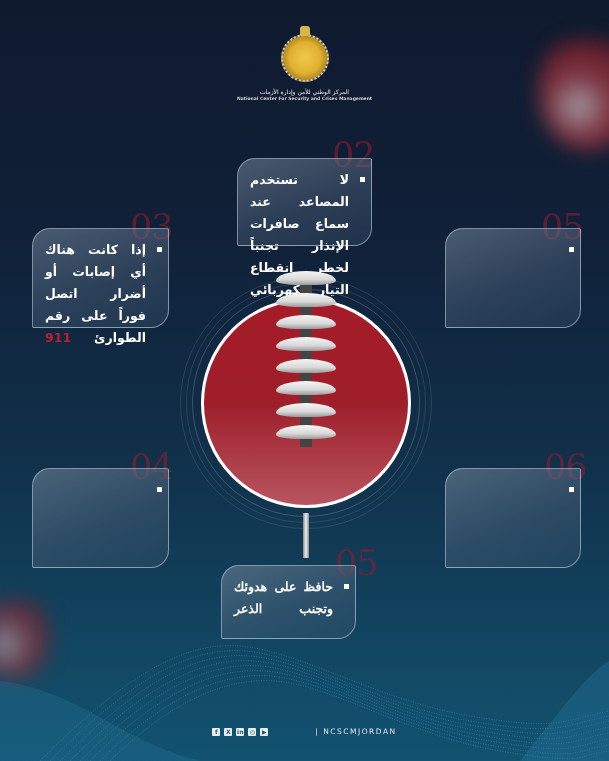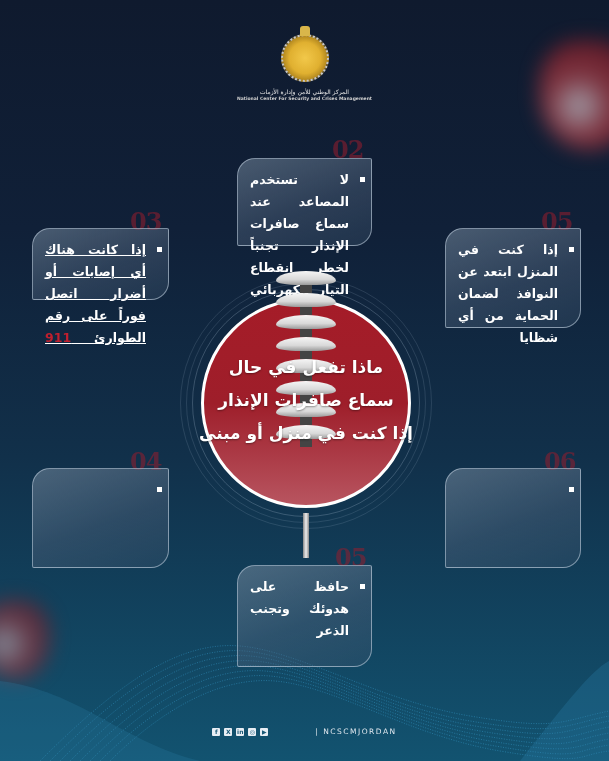--- a/index.html
+++ b/index.html
@@ -49,21 +49,21 @@
     position: absolute;
     background: linear-gradient(160deg, rgba(120,140,160,0.55) 0%, rgba(80,100,125,0.45) 55%, rgba(60,85,110,0.35) 100%);
     border: 1px solid rgba(200,215,230,0.55);
     border-radius: 18px 2px 18px 2px;
     direction: rtl;
     padding: 10px 10px 10px 12px;
   }
   .card-num {
     position: absolute;
     font-family: "DejaVu Serif", serif;
-    font-size: 24px; font-weight: bold;
+    font-size: 35px; font-weight: normal;
     color: rgba(150,30,45,0.55);
     letter-spacing: -1px;
     direction: ltr;
   }
   .card-text {
     font-size: 12.5px; font-weight: bold; line-height: 22px;
     color: #ffffff; text-align: justify; text-align-last: justify;
     position: relative; padding-right: 12px;
   }
   .bullet {
@@ -148,26 +148,25 @@
   <div class="card-text">
     <span class="bullet"></span>
     <span>لا تستخدم المصاعد عند سماع صافرات الإنذار تجنباً لخطر انقطاع التيار الكهربائي</span>
   </div>
 </div>
 
 <div class="card-num" style="left:541px; top:207px;">05</div>
 <div class="card" style="left:445px; top:228px; width:136px; height:100px;">
   <div class="card-text">
     <span class="bullet"></span>
-    <span>إذا كنت في المنزل ابتعد عن النوافذ لضمان الحماية من أي شظايا</span>
   </div>
 </div>
 
 <div class="card-num" style="left:130px; top:207px;">03</div>
-<div class="card" style="left:32px; top:228px; width:137px; height:72px;text-decoration:underline;">
+<div class="card" style="left:32px; top:228px; width:137px; height:100px;">
   <div class="card-text">
     <span class="bullet"></span>
     <span>إذا كانت هناك أي إصابات أو أضرار اتصل فوراً على رقم الطوارئ </span><span class="hl">911</span>
   </div>
 </div>
 
 <div class="center">
   <div class="ring" style="left:-6px; top:-6px; width:252px; height:252px;"></div>
   <div class="ring" style="left:0; top:0; width:240px; height:240px;"></div>
   <div class="ring" style="left:6px; top:6px; width:228px; height:228px; border-color: rgba(180,200,220,0.25);"></div>
@@ -184,43 +183,38 @@
       <div class="siren-neck" style="top:68px;"></div>
     <div class="siren" style="top:76px;"></div>
       <div class="siren-neck" style="top:90px;"></div>
     <div class="siren" style="top:98px;"></div>
       <div class="siren-neck" style="top:112px;"></div>
     <div class="siren" style="top:120px;"></div>
       <div class="siren-neck" style="top:134px;"></div>
     <div class="siren" style="top:142px;"></div>
       <div class="siren-neck" style="top:156px;"></div>
   </div>
-  <div class="center-title">
-    <div>ماذا تفعل في حال</div>
-    <div>سماع صافرات الإنذار</div>
-    <div>إذا كنت في منزل أو مبنى</div>
-  </div>
 </div>
 
 <div class="card-num" style="left:130px; top:447px;">04</div>
 <div class="card" style="left:32px; top:468px; width:137px; height:100px;">
   <div class="card-text">
     <span class="bullet"></span>
   </div>
 </div>
 
 <div class="card-num" style="left:544px; top:447px;text-align:center;">06</div>
 <div class="card" style="left:445px; top:468px; width:136px; height:100px;">
   <div class="card-text">
     <span class="bullet"></span>
   </div>
 </div>
 
 <div class="card-num" style="left:335px; top:543px;">05</div>
-<div class="card" style="left:237px; top:565px; width:135px; height:102px;">
+<div class="card" style="left:221px; top:565px; width:135px; height:74px;font-family:Liberation Serif, serif;">
   <div class="card-text">
     <span class="bullet"></span>
     <span>حافظ على هدوئك وتجنب الذعر</span>
   </div>
 </div>
 
 <div class="footer">
   <span class="soc">f</span>
   <span class="soc">X</span>
   <span class="soc">in</span>

